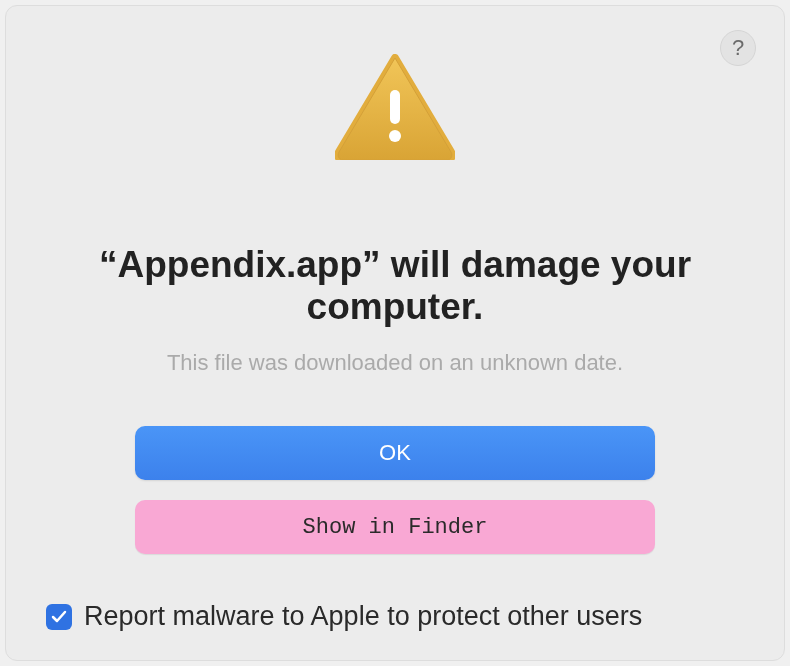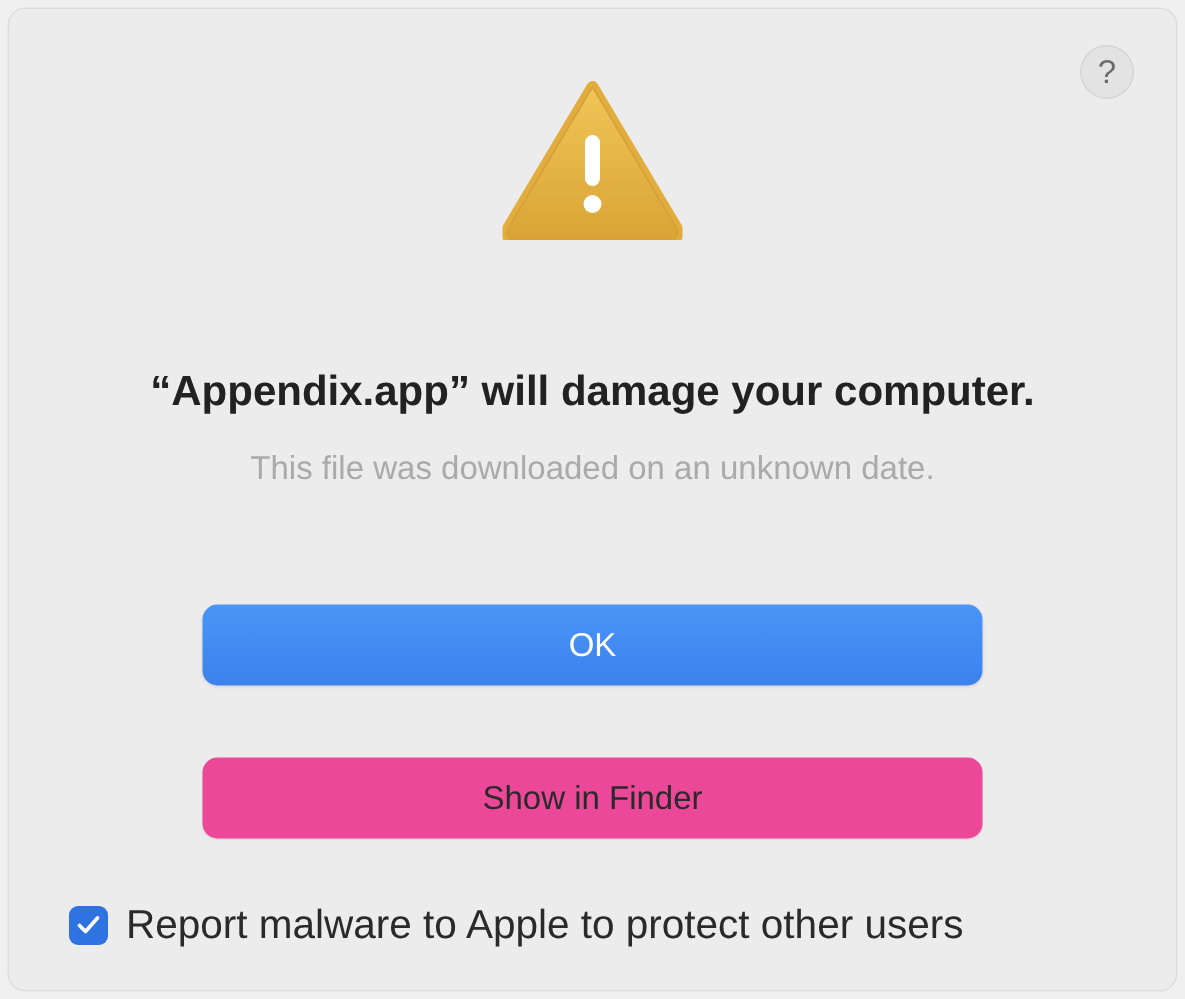--- a/index.html
+++ b/index.html
@@ -53,21 +53,21 @@
       margin-top: 20px;
       margin-bottom: 80px;
     }
     
     .warning-icon svg {
       width: 120px;
       height: 106px;
     }
     
     .heading {
-      font-size: 28px;
+      font-size: 37px;
       font-weight: 700;
       color: #222222;
       text-align: center;
       margin-bottom: 22px;
     }
     
     .subtext {
       font-size: 22px;
       color: #aaaaaa;
       text-align: center;
@@ -85,33 +85,33 @@
       width: 100%;
       height: 54px;
       border-radius: 10px;
       font-size: 22px;
       font-weight: 400;
       cursor: pointer;
       border: none;
       display: flex;
       align-items: center;
       justify-content: center;
-      margin-top: 28px;
     }
     
     .btn-primary {
       background: linear-gradient(180deg, #4a95f7 0%, #3c81ec 100%);
       color: #ffffff;
       box-shadow: 0 1px 2px rgba(0,0,0,0.1);
     }
     
     .btn-secondary {
-      background: #ec4899;
+      background: #f9a8d4;
       color: #2a2a2a;
       box-shadow: 0 1px 1px rgba(0,0,0,0.08);
+      font-family: Liberation Mono, monospace;
     }
     
     .checkbox-row {
       position: absolute;
       bottom: 28px;
       left: 40px;
       display: flex;
       align-items: center;
       gap: 12px;
     }

